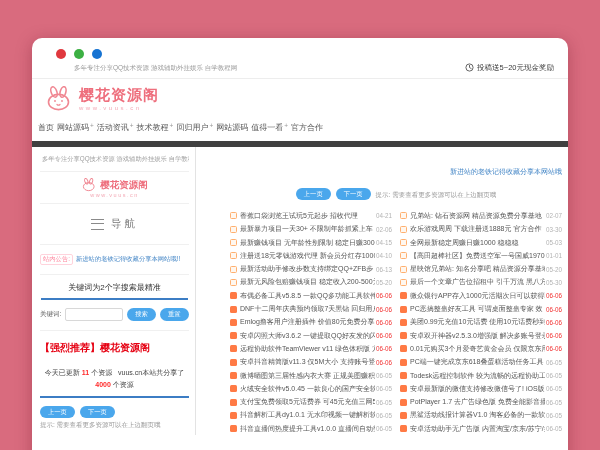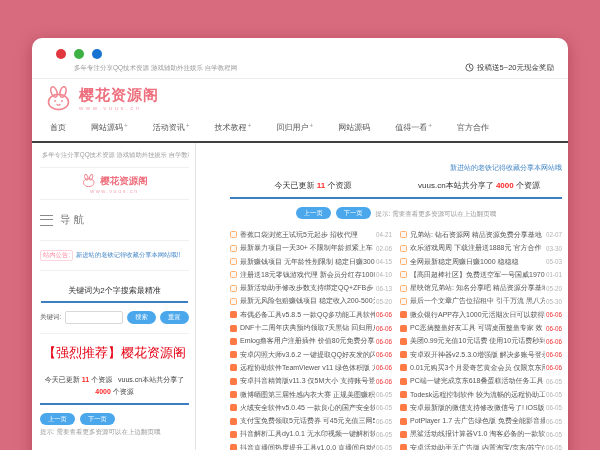--- a/index.html
+++ b/index.html
@@ -8,44 +8,44 @@
   .window{position:absolute;left:32px;top:38px;width:536px;height:440px;background:#fff;
           border-radius:10px 10px 0 0;box-shadow:0 3px 16px rgba(110,20,40,.35);overflow:hidden;box-sizing:border-box}
   .dots{display:flex;gap:8px;padding:8px 0 0 24px;height:15px;align-items:center}
   .dot{width:10px;height:10px;border-radius:50%;display:inline-block}
   .topbar{display:flex;justify-content:space-between;align-items:center;padding:2px 14px 5px 42px;border-bottom:1px solid #ededed}
   .topbar-left{font-size:6.5px;color:#9a9a9a;white-space:nowrap}
   .topbar-right{font-size:7.5px;color:#3b3b3b;display:flex;align-items:flex-start;gap:3px;white-space:nowrap}
   .logo-row{display:flex;align-items:center;gap:5px;padding:7px 0 5px 12px}
   .logo-name{font-size:15px;font-weight:bold;color:#ee6f7d;letter-spacing:1px;line-height:1.1}
   .logo-url{font-size:6px;color:#f3aab6;letter-spacing:2.5px;margin-top:1px}
-  .nav{display:flex;gap:25px;padding:5px 0 8px 18px;border-bottom:2px solid #404040;font-size:8px;color:#555}
+  .nav{display:flex;gap:3px;padding:5px 0 8px 6px;border-bottom:6px solid #404040;font-size:8px;color:#555}
   .nav-item{display:flex;align-items:flex-start;gap:1px;cursor:pointer;white-space:nowrap}
   .nav-plus{font-size:6.5px;color:#999}
   .content{display:flex;align-items:stretch}
   .sidebar{width:164px;flex-shrink:0;box-sizing:border-box;padding:0 6px 0 8px;border-right:1px solid #e3e3e3}
   .side-tagline{font-size:6.3px;color:#a0a0a0;padding:8px 2px 7px;white-space:nowrap;overflow:hidden;border-bottom:1px solid #f0f0f0}
   .side-logo{display:flex;flex-direction:column;align-items:center;padding:6px 0 5px;border-bottom:1px solid #f0f0f0}
   .side-logo .row{display:flex;align-items:center;gap:3px}
   .side-logo .sname{font-size:9.5px;font-weight:bold;color:#ee6f7d}
   .side-logo .surl{font-size:5.5px;color:#f3aab6;letter-spacing:1.5px}
-  .side-nav{display:flex;align-items:center;gap:7px;padding:13px 0;border-bottom:1px solid #f0f0f0;
+  .side-nav{display:flex;justify-content:center;align-items:center;gap:7px;padding:13px 0;border-bottom:1px solid #f0f0f0;
             color:#777;font-size:10.5px;letter-spacing:3px;cursor:pointer}
   .burger{width:13px;height:9px;border-top:1.5px solid #8a8a8a;border-bottom:1.5px solid #8a8a8a;position:relative;display:inline-block}
   .burger:after{content:"";position:absolute;left:0;right:0;top:3px;border-top:1.5px solid #8a8a8a}
   .side-notice{display:flex;align-items:center;gap:3px;padding:9px 0;font-size:6.3px;white-space:nowrap;overflow:hidden;border-bottom:1px solid #f0f0f0}
   .notice-label{color:#ff8aa0;border:1px solid #ffd3dc;border-radius:2px;padding:0 2px;flex-shrink:0}
   .notice-link{color:#4486c6;overflow:hidden}
   .side-search{padding:7px 0 9px;border-bottom:1px solid #f0f0f0}
-  .search-title{text-align:center;font-size:8px;color:#333;padding-bottom:5px;border-bottom:2px solid #3c7dc4;margin:7px 1px}
+  .search-title{text-align:center;font-size:8px;color:#333;padding-bottom:5px;border-bottom:2px solid #3c7dc4;margin:0 1px}
   .search-row{display:flex;align-items:center;gap:4px;margin-top:8px}
   .kw-label{font-size:6.5px;color:#666;flex-shrink:0}
   .kw-input{width:58px;height:13px;border:1px solid #d8d8d8;border-radius:2px;box-sizing:border-box;font-size:7px;padding:0 2px;outline:none}
   .btn{background:#4aa7ec;color:#fff;font-size:6.3px;border:none;border-radius:8px;padding:3px 8px;line-height:1;cursor:pointer;white-space:nowrap}
-  .promo-red{color:#e60012;font-weight:normal;font-size:13px;text-align:center;padding:10px 0 4px;cursor:pointer}
+  .promo-red{color:#e60012;font-weight:bold;font-size:10px;padding:10px 0 4px;cursor:pointer}
   .promo-ad{color:#2d2dd6;font-weight:bold;font-size:7.8px;text-align:center;padding:5px 0 10px;border-bottom:1px solid #f0f0f0;cursor:pointer}
   .side-stats{font-size:7px;color:#444;text-align:center;padding:8px 2px 5px;border-bottom:2px solid #3c7dc4;line-height:1.7}
   .count{color:#ff2a2a;font-weight:bold}
   .pagi{display:flex;align-items:center;gap:5px;margin-top:8px;justify-content:center}
   .pagi.wrap{flex-wrap:wrap;row-gap:2px;justify-content:flex-start}
   .pagi .tip{font-size:6.5px;color:#999;line-height:1.4}
   .res-item{display:flex;align-items:center;height:13.3px;overflow:hidden;cursor:pointer}
   .ricon{width:7px;height:7px;border-radius:1.5px;margin-right:3px;flex-shrink:0;box-sizing:border-box}
   .ricon.pinned{border:1px solid #ffb070;background:#fff7ef}
   .ricon.hot{background:#ff7a45}
@@ -178,30 +178,20 @@
         <button class="btn">上一页</button>
         <button class="btn">下一页</button>
         <span class="tip">提示: 需要查看更多资源可以在上边翻页哦</span>
       </div>
 
     </div>
 
     <div class="main">
       <div class="marquee">新进站的老铁记得收藏分享本网站哦</div>
 
-      <div class="main-stats">
-        <div class="half">
-          <span>今天已更新</span> <span class="count">11</span>
-          <span>个资源</span>
-        </div>
-        <div class="half">
-          <span>vuus.cn本站共分享了</span> <span class="count">4000</span>
-          <span>个资源</span>
-        </div>
-      </div>
 
       <div class="pagi">
         <button class="btn">上一页</button>
         <button class="btn">下一页</button>
         <span class="tip">提示: 需要查看更多资源可以在上边翻页哦</span>
       </div>
 
       <div class="main-list">
         <div class="mcol" id="main-col1">
             <div class="res-item">

